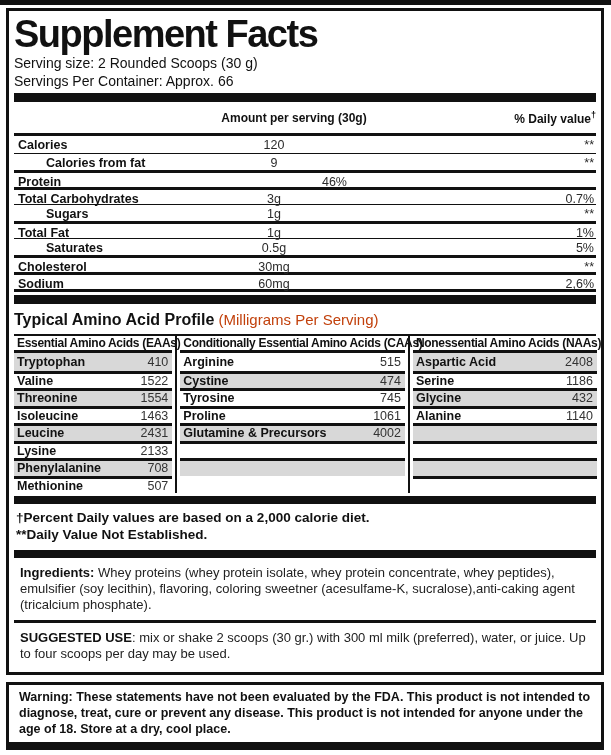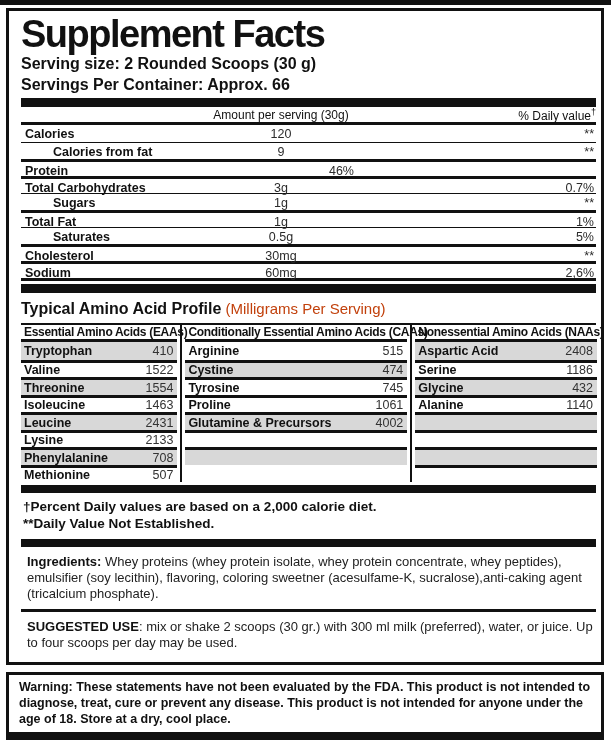--- a/index.html
+++ b/index.html
@@ -11,34 +11,34 @@
   html,body{background:var(--bg);}
   body{
     width:611px;height:755px;overflow:hidden;position:relative;
     font-family:"Liberation Sans","DejaVu Sans",sans-serif;
     color:var(--ink);
   }
   .top-strip{height:5px;background:var(--ink);width:100%;}
   .main-box{
     margin:3px 7px 0 6px;
     border:3px solid var(--ink);
-    padding:2px 5px 4px 12px;
+    padding:2px 5px 4px 5px;
     background:var(--bg);
   }
   .sf-title{
     font-size:38px;font-weight:700;letter-spacing:-1.5px;
     line-height:1.02;padding-top:2px;
   }
-  .serving-line{font-size:16px;font-weight:700;line-height:1.3;}
+  .serving-line{font-size:14px;font-weight:400;line-height:1.3;}
   .bar{background:var(--ink);height:9px;margin-top:3px;}
   .bar.thin8{height:8px;}
   
   .nutr-head{
     display:grid;grid-template-columns:110px 300px 1fr;
-    align-items:center;height:15px;font-size:12px;font-weight:400;
+    align-items:center;height:31px;font-size:12px;font-weight:700;gap:20px;
   }
   .nutr-head .amount-h{text-align:center;}
   .nutr-head .dv-h{text-align:right;}
   .dagger{font-size:9px;vertical-align:super;}
   .nutr-rows{border-top:3px solid var(--ink);border-bottom:3px solid var(--ink);}
   .n-row{
     display:grid;grid-template-columns:185px 150px 1fr;
     align-items:center;height:17px;font-size:12.5px;
   }
   .n-row + .n-row{border-top:3px solid var(--ink);}

